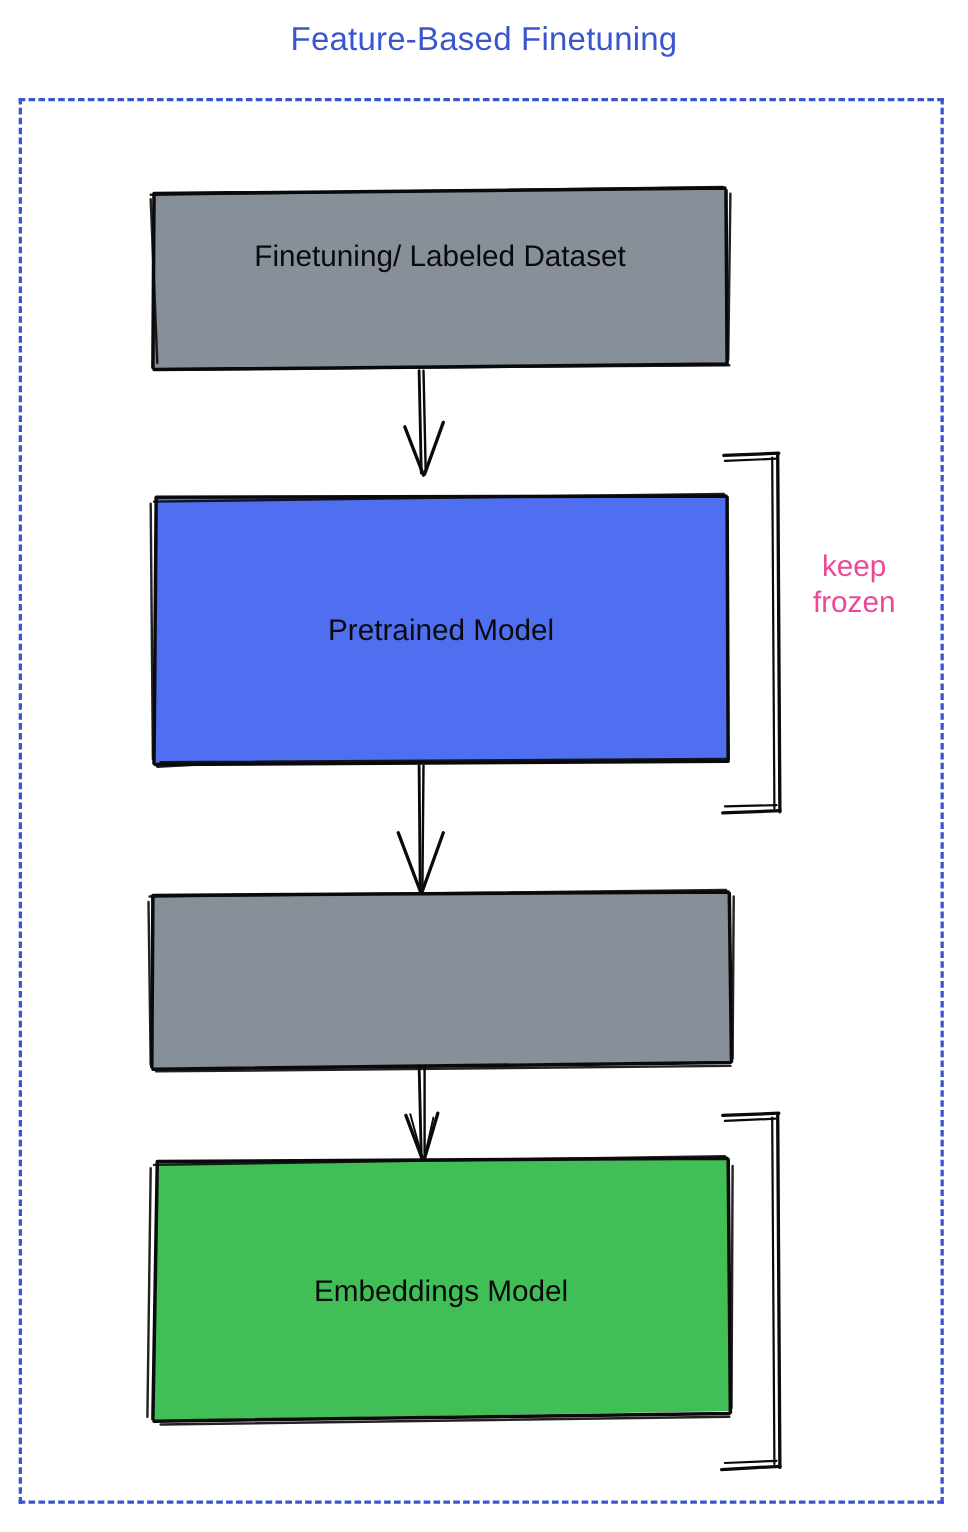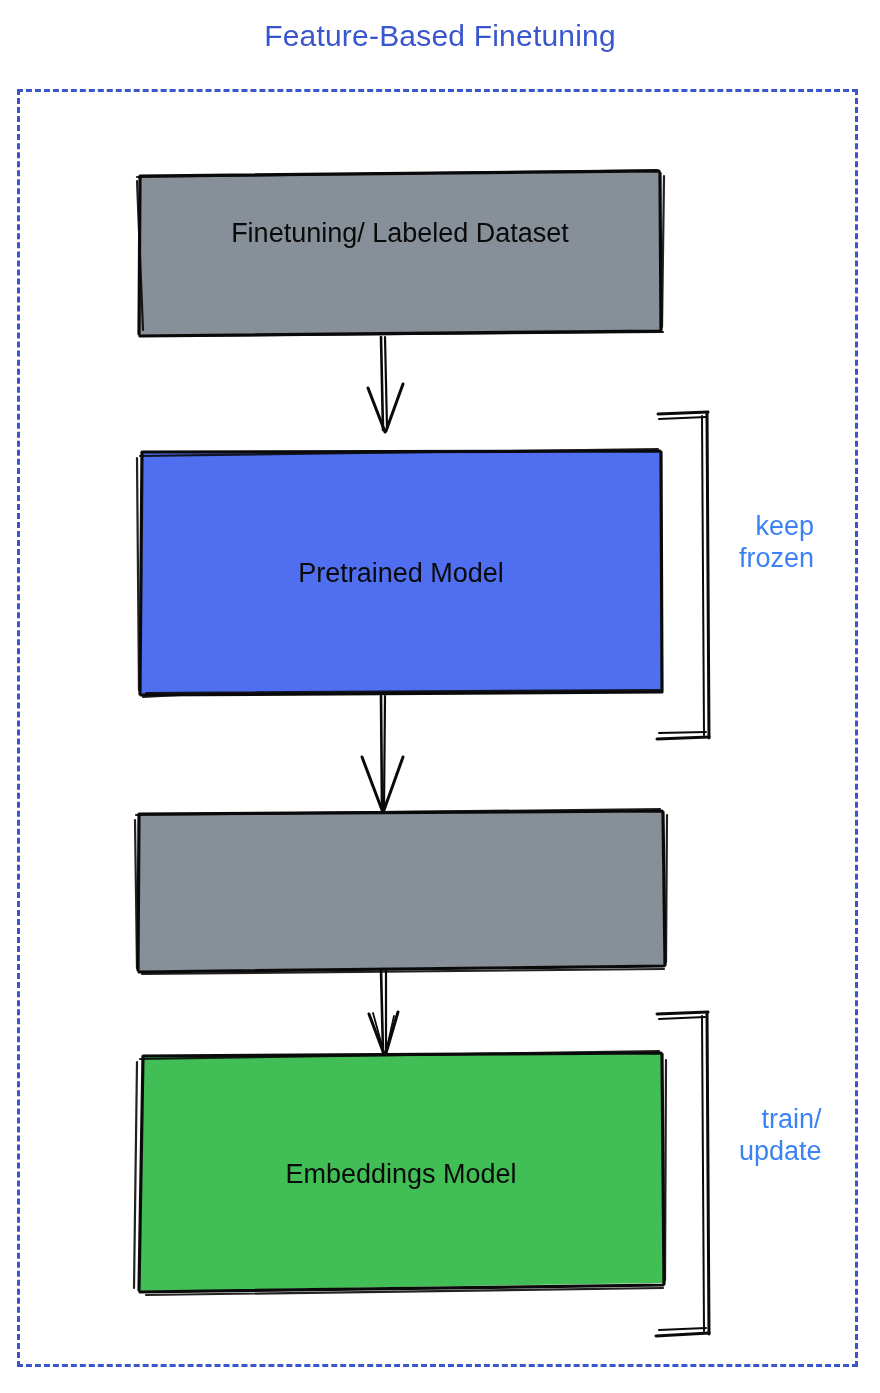--- a/index.html
+++ b/index.html
@@ -63,25 +63,24 @@
     font-size: 27px;
     color: #0a0a0a;
     text-align: center;
     white-space: nowrap;
   }
 
   .bracket-label {
     position: absolute;
     font-family: "Liberation Sans", sans-serif;
     font-size: 27px;
-    color: #3b82f6;
+    color: #ec4899;
     line-height: 1.18;
-    text-align: right;
+    text-align: center;
     white-space: pre-line;
-    margin-top: 11px;
   }
 </style>
 </head>
 <body>
 
 <div id="diagram-root">
 
   <div class="title">Feature-Based Finetuning</div>
 
   <div class="outer-frame"></div>
@@ -159,16 +158,14 @@
   <div class="node-label" style="left:141px; top:558px; width:520px;">Pretrained Model</div>
 
   <div class="node-label" style="left:139px; top:218px; width:522px;">Finetuning/ Labeled Dataset</div>
 
 
   <div class="node-label" style="left:140px; top:1159px; width:522px;">Embeddings Model</div>
 
   <div class="bracket-label" style="left:739px; top:500px;">keep
 frozen</div>
 
-  <div class="bracket-label" style="left:739px; top:1093px;">train/
-update</div>
 
 </div>
 
 </body></html>

